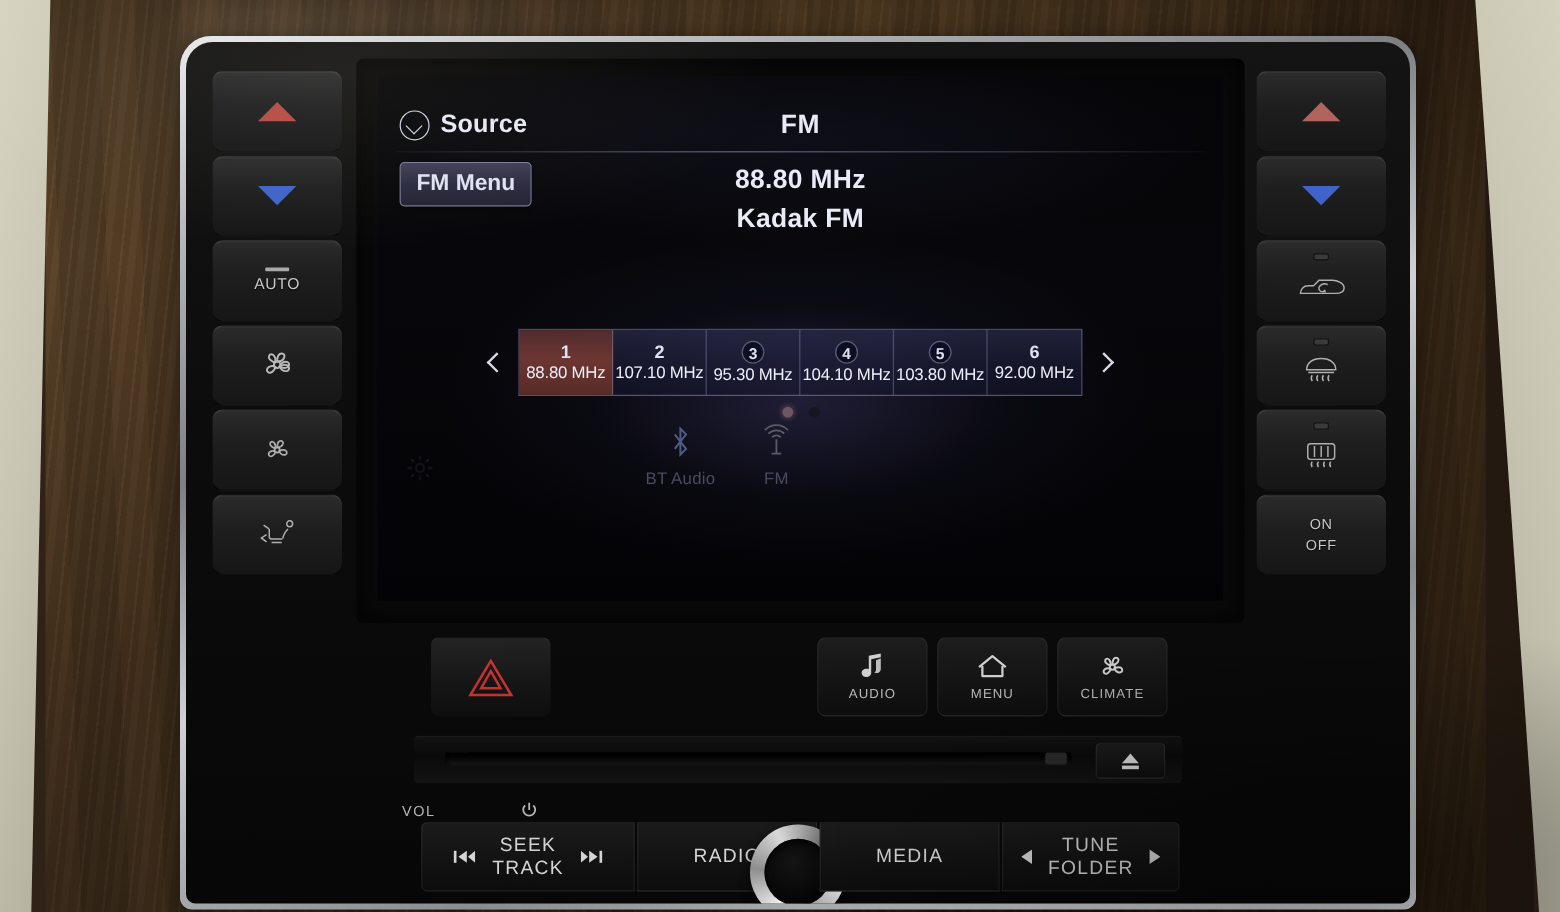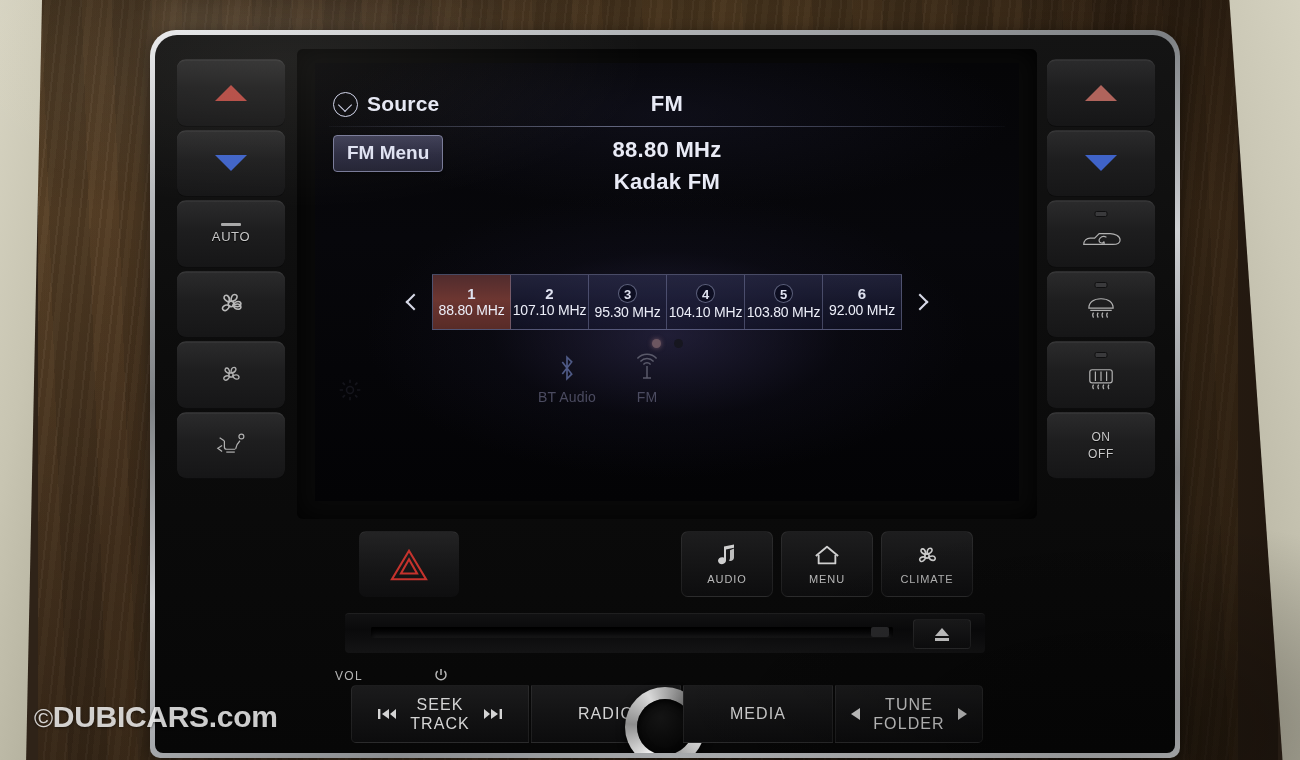--- a/index.html
+++ b/index.html
@@ -626,17 +626,14 @@
             <path d="M1 0l9 6-9 6z"></path>
           </svg>
         </div>
       </div>
 
     </div>
   </div>
 
   <div class="photo-glare"></div>
 
-  <div class="watermark">
-    <span class="c">©</span><span>DUBICARS.com</span>
-  </div>
 
 </div>
 
 </body></html>

